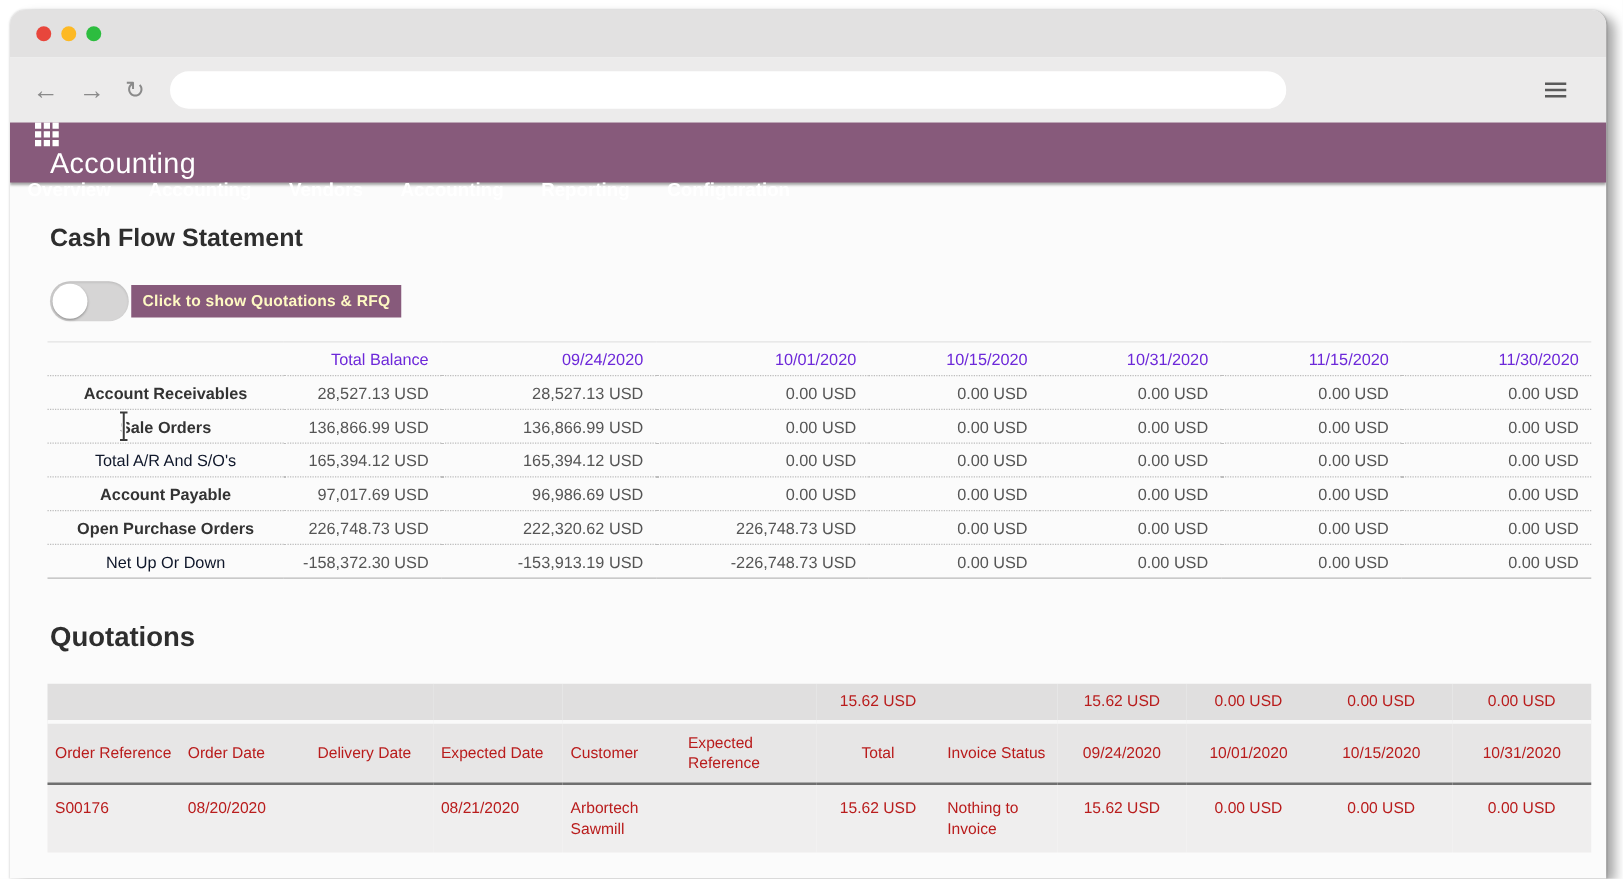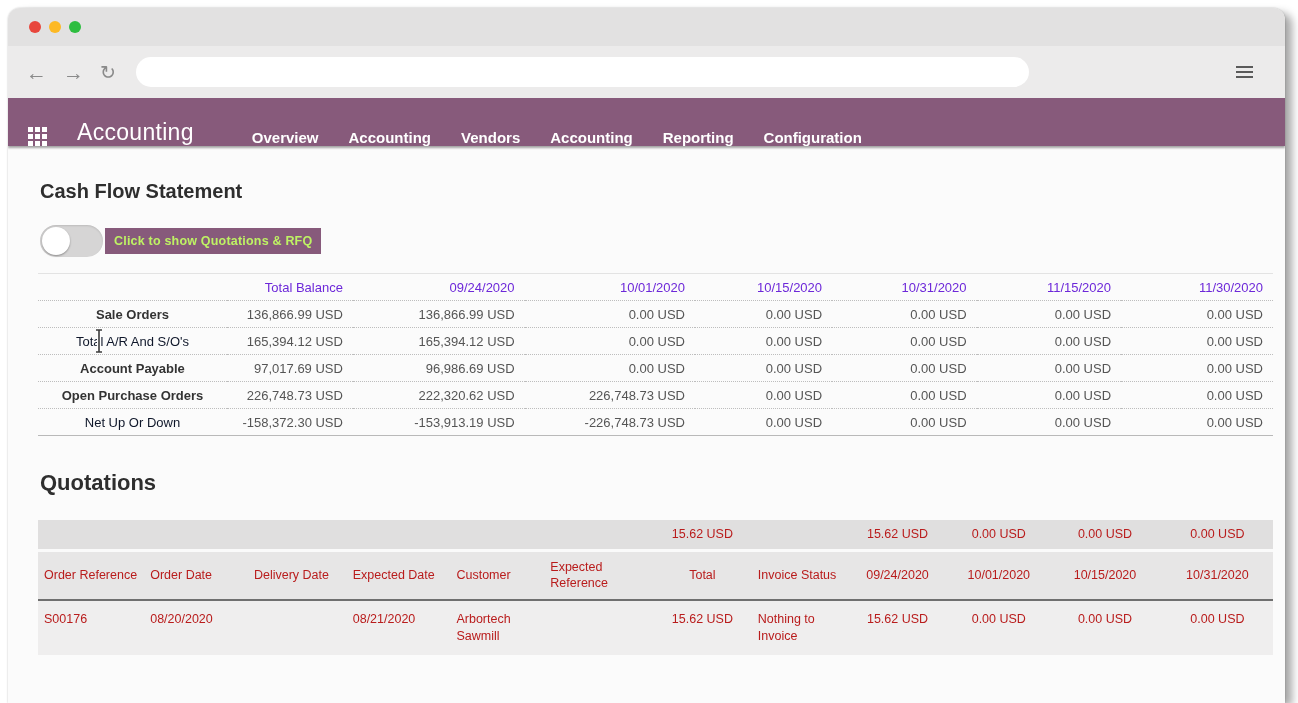--- a/index.html
+++ b/index.html
@@ -18,37 +18,37 @@
   .dot { width:12px; height:12px; border-radius:50%; }
   
   .toolbar { height:52px; background:#ecebeb; display:flex; align-items:center; padding:0 18px; }
   .navbtn { color:#8a8a8a; font-size:21px; line-height:1; margin-right:16px; cursor:default; }
   .reload { font-size:19px; color:#8a8a8a; margin-right:20px; }
   .urlbar { width:893px; height:30px; background:#ffffff; border-radius:15px; border:none; outline:none;
             padding:0 14px; font-size:13px; color:#444; }
   .hamburger { margin-left:auto; margin-right:14px; display:flex; flex-direction:column; gap:3px; }
   .hamburger i { display:block; width:17px; height:2px; background:#5a5a5a; }
   
-  .odoo-nav { height:48px; background:#875A7B; display:flex; align-items:flex-end; padding:0 14px;
-              box-shadow:0 2px 2px rgba(0,0,0,0.35); position:relative; z-index:2; }
+  .odoo-nav { height:48px; background:#875A7B; display:flex; align-items:flex-start; padding:0 14px;
+              box-shadow:0 2px 2px rgba(0,0,0,0.35); position:relative; z-index:2;flex-direction:column; }
   .apps-grid { display:grid; grid-template-columns:repeat(3,5px); grid-template-rows:repeat(3,5px);
                gap:2px; margin:0 12px 0 6px; }
   .apps-grid i { background:#ffffff; display:block; }
   .app-title { color:#fff; font-size:23px; font-weight:400; margin:0 58px 0 18px; letter-spacing:0.3px; }
   .nav-menu { display:flex; gap:30px; }
   .nav-item { color:#fff; font-size:15px; font-weight:700; cursor:default; }
   
   .content { padding:28px 12px 0 30px; position:relative; }
   h1.page-title { font-size:20px; font-weight:700; color:#2e2e2e; margin:6px 0 22px 2px; }
   .toggle-row { display:flex; align-items:center; margin:0 0 16px 2px; }
   .switch { width:63px; height:32px; border-radius:16px; background:#d6d5d5; position:relative;
             box-shadow: inset 0 1px 2px rgba(0,0,0,0.12); }
   .knob { width:28px; height:28px; border-radius:50%; background:#fff; position:absolute; left:2px; top:2px;
           box-shadow:0 1px 2px rgba(0,0,0,0.35); }
-  .toggle-badge { background:#875A7B; color:#bef264; font-size:12.5px; font-weight:700;
+  .toggle-badge { background:#875A7B; color:#fef9c3; font-size:12.5px; font-weight:700;
                   padding:6px 9px; margin-left:2px; letter-spacing:0.2px;text-align:right; }
   
   table.cashflow { width:100%; border-collapse:collapse; table-layout:fixed; font-size:13px;
                    border-top:1px solid #e3e3e3; margin-top:12px; }
   table.cashflow thead td { color:#6d28d9; padding:6px 10px 5px; text-align:right; border-bottom:1px dotted #bdbdbd; }
   table.cashflow tbody td { color:#555; padding:6px 10px 5px; text-align:right; border-bottom:1px dotted #bdbdbd; }
   table.cashflow tbody tr:last-child td { border-bottom:1px solid #b9b9b9; }
   table.cashflow td.lbl { text-align:center; color:#0f172a; }
   table.cashflow tr.b td.lbl { font-weight:700; color:#333; }
   
@@ -145,20 +145,30 @@
           <td>09/24/2020</td>
           <td>10/01/2020</td>
           <td>10/15/2020</td>
           <td>10/31/2020</td>
           <td>11/15/2020</td>
           <td>11/30/2020</td>
         </tr>
       </thead>
       <tbody>
         <tr class="b">
+          <td class="lbl">Account Receivables</td>
+          <td>28,527.13 USD</td>
+          <td>28,527.13 USD</td>
+          <td>0.00 USD</td>
+          <td>0.00 USD</td>
+          <td>0.00 USD</td>
+          <td>0.00 USD</td>
+          <td>0.00 USD</td>
+        </tr>
+        <tr class="b">
           <td class="lbl">Sale Orders</td>
           <td>136,866.99 USD</td>
           <td>136,866.99 USD</td>
           <td>0.00 USD</td>
           <td>0.00 USD</td>
           <td>0.00 USD</td>
           <td>0.00 USD</td>
           <td>0.00 USD</td>
         </tr>
         <tr>

